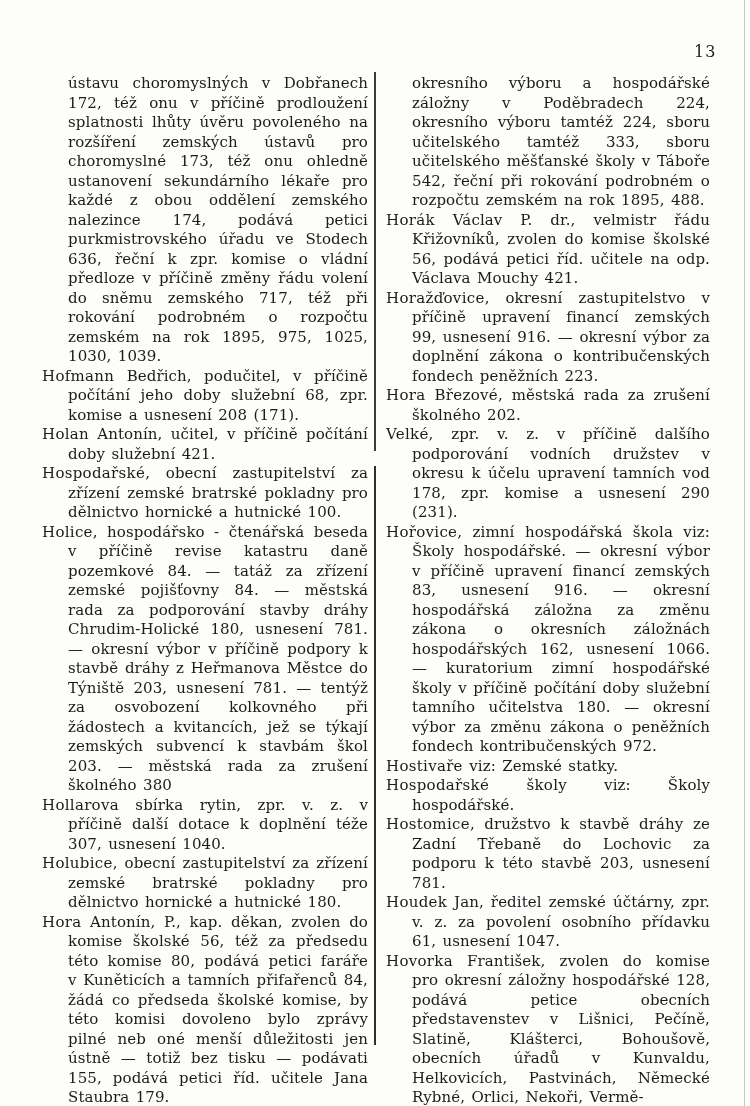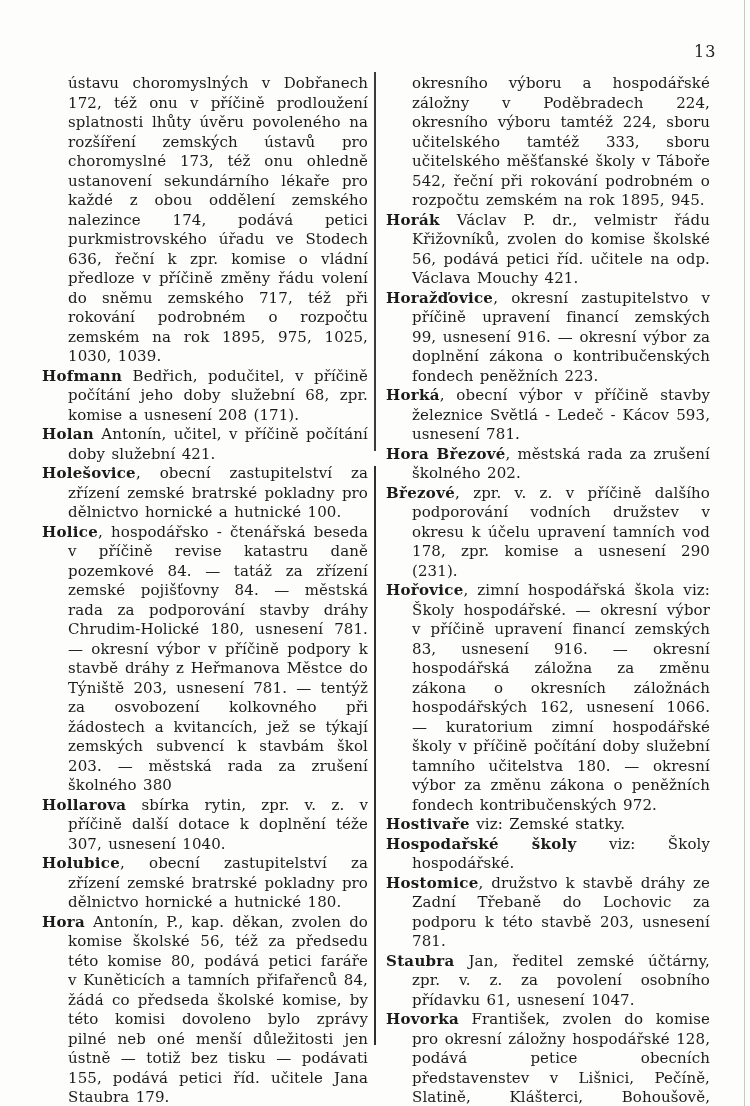--- a/index.html
+++ b/index.html
@@ -53,48 +53,47 @@
   .col-right { left: 386px; width: 324px; }
   .entry {
     margin: 0;
     padding-left: 26px;
     text-indent: -26px;
   }
   .entry.continuation {
     text-indent: 0;
   }
   .headword {
-    font-weight: bold;
+    font-weight: normal;
     letter-spacing: 0.3px;
   }
 </style>
 </head>
 <body>
 
 <div class="page">
   <div class="page-edge-line"></div>
   <div class="page-number">13</div>
   <div class="column-divider"></div>
   <div class="col col-left">
       <p class="entry continuation"><span>ústavu choromyslných v Dobřanech 172, též onu v příčině prodloužení splatnosti lhůty úvěru povoleného na rozšíření zemských ústavů pro choromyslné 173, též onu ohledně ustanovení sekundárního lékaře pro každé z obou oddělení zemského nalezince 174, podává petici purkmistrovského úřadu ve Stodech 636, řeční k zpr. komise o vládní předloze v příčině změny řádu volení do sněmu zemského 717, též při rokování podrobném o rozpočtu zemském na rok 1895, 975, 1025, 1030, 1039.</span></p>
       <p class="entry"><b class="headword">Hofmann</b><span> Bedřich, podučitel, v příčině počítání jeho doby služební 68, zpr. komise a usnesení 208 (171).</span></p>
       <p class="entry"><b class="headword">Holan</b><span> Antonín, učitel, v příčině počítání doby služební 421.</span></p>
-      <p class="entry"><b class="headword">Holešovice</b><span>, obecní zastupitelství za zřízení zemské bratrské pokladny pro dělnictvo hornické a hutnické 100.</span></p>
+      <p class="entry"><b class="headword">Hospodařské</b><span>, obecní zastupitelství za zřízení zemské bratrské pokladny pro dělnictvo hornické a hutnické 100.</span></p>
       <p class="entry"><b class="headword">Holice</b><span>, hospodářsko - čtenářská beseda v příčině revise katastru daně pozemkové 84. — tatáž za zřízení zemské pojišťovny 84. — městská rada za podporování stavby dráhy Chrudim-Holické 180, usnesení 781. — okresní výbor v příčině podpory k stavbě dráhy z Heřmanova Městce do Týniště 203, usnesení 781. — tentýž za osvobození kolkovného při žádostech a kvitancích, jež se týkají zemských subvencí k stavbám škol 203. — městská rada za zrušení školného 380</span></p>
       <p class="entry"><b class="headword">Hollarova</b><span> sbírka rytin, zpr. v. z. v příčině další dotace k doplnění téže 307, usnesení 1040.</span></p>
       <p class="entry"><b class="headword">Holubice</b><span>, obecní zastupitelství za zřízení zemské bratrské pokladny pro dělnictvo hornické a hutnické 180.</span></p>
       <p class="entry"><b class="headword">Hora</b><span> Antonín, P., kap. děkan, zvolen do komise školské 56, též za předsedu této komise 80, podává petici faráře v Kuněticích a tamních přifařenců 84, žádá co předseda školské komise, by této komisi dovoleno bylo zprávy pilné neb oné menší důležitosti jen ústně — totiž bez tisku — podávati 155, podává petici říd. učitele Jana Staubra 179.</span></p>
     </div>
   <div class="col col-right">
-      <p class="entry continuation"><span>okresního výboru a hospodářské záložny v Poděbradech 224, okresního výboru tamtéž 224, sboru učitelského tamtéž 333, sboru učitelského měšťanské školy v Táboře 542, řeční při rokování podrobném o rozpočtu zemském na rok 1895, 945.</span></p>
+      <p class="entry continuation"><span>okresního výboru a hospodářské záložny v Poděbradech 224, okresního výboru tamtéž 224, sboru učitelského tamtéž 333, sboru učitelského měšťanské školy v Táboře 542, řeční při rokování podrobném o rozpočtu zemském na rok 1895, 488.</span></p>
       <p class="entry"><b class="headword">Horák</b><span> Václav P. dr., velmistr řádu Křižovníků, zvolen do komise školské 56, podává petici říd. učitele na odp. Václava Mouchy 421.</span></p>
       <p class="entry"><b class="headword">Horažďovice</b><span>, okresní zastupitelstvo v příčině upravení financí zemských 99, usnesení 916. — okresní výbor za doplnění zákona o kontribučenských fondech peněžních 223.</span></p>
-      <p class="entry"><b class="headword">Horká</b><span>, obecní výbor v příčině stavby železnice Světlá - Ledeč - Kácov 593, usnesení 781.</span></p>
       <p class="entry"><b class="headword">Hora Březové</b><span>, městská rada za zrušení školného 202.</span></p>
-      <p class="entry"><b class="headword">Březové</b><span>, zpr. v. z. v příčině dalšího podporování vodních družstev v okresu k účelu upravení tamních vod 178, zpr. komise a usnesení 290 (231).</span></p>
+      <p class="entry"><b class="headword">Velké</b><span>, zpr. v. z. v příčině dalšího podporování vodních družstev v okresu k účelu upravení tamních vod 178, zpr. komise a usnesení 290 (231).</span></p>
       <p class="entry"><b class="headword">Hořovice</b><span>, zimní hospodářská škola viz: Školy hospodářské. — okresní výbor v příčině upravení financí zemských 83, usnesení 916. — okresní hospodářská záložna za změnu zákona o okresních záložnách hospodářských 162, usnesení 1066. — kuratorium zimní hospodářské školy v příčině počítání doby služební tamního učitelstva 180. — okresní výbor za změnu zákona o peněžních fondech kontribučenských 972.</span></p>
       <p class="entry"><b class="headword">Hostivaře</b><span> viz: Zemské statky.</span></p>
       <p class="entry"><b class="headword">Hospodařské školy</b><span> viz: Školy hospodářské.</span></p>
       <p class="entry"><b class="headword">Hostomice</b><span>, družstvo k stavbě dráhy ze Zadní Třebaně do Lochovic za podporu k této stavbě 203, usnesení 781.</span></p>
-      <p class="entry"><b class="headword">Staubra</b><span> Jan, ředitel zemské účtárny, zpr. v. z. za povolení osobního přídavku 61, usnesení 1047.</span></p>
+      <p class="entry"><b class="headword">Houdek</b><span> Jan, ředitel zemské účtárny, zpr. v. z. za povolení osobního přídavku 61, usnesení 1047.</span></p>
       <p class="entry"><b class="headword">Hovorka</b><span> František, zvolen do komise pro okresní záložny hospodářské 128, podává petice obecních představenstev v Lišnici, Pečíně, Slatině, Klášterci, Bohoušově, obecních úřadů v Kunvaldu, Helkovicích, Pastvinách, Německé Rybné, Orlici, Nekoři, Vermě-</span></p>
     </div>
 </div>
 
 </body></html>

